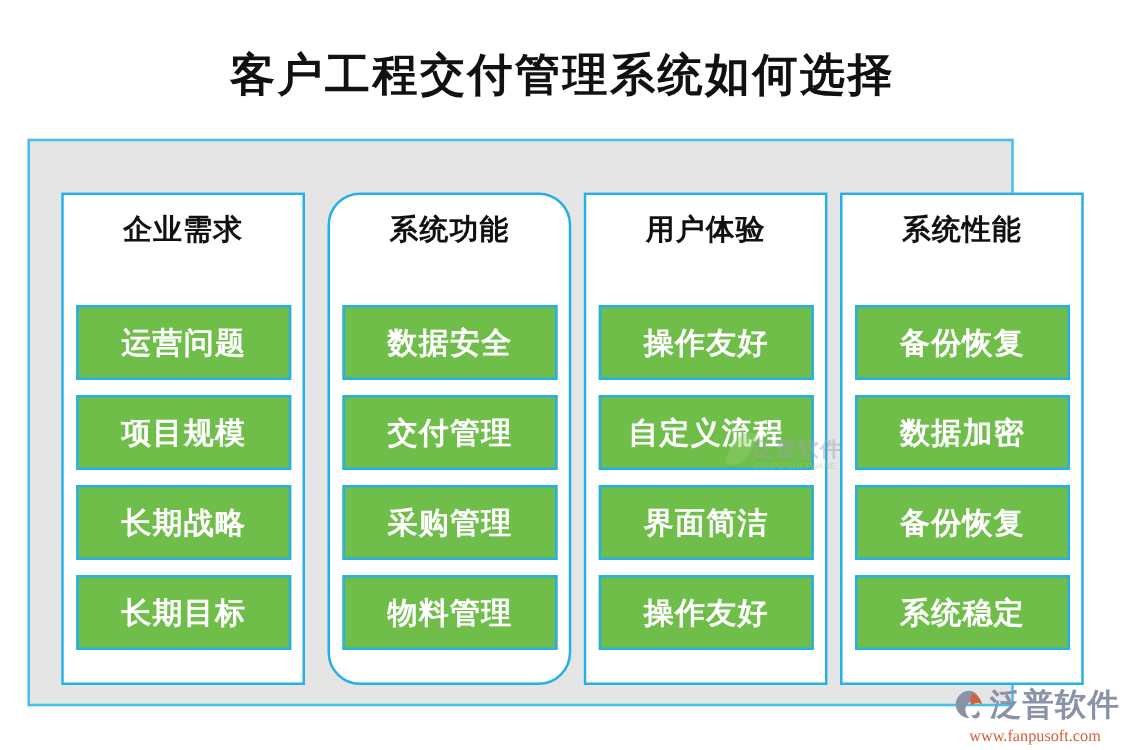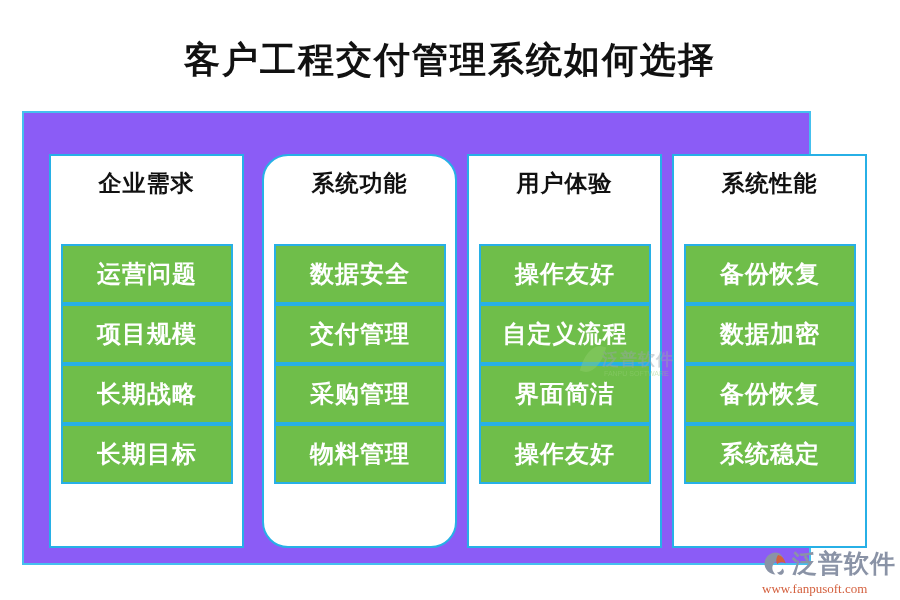--- a/index.html
+++ b/index.html
@@ -23,21 +23,21 @@
     letter-spacing: 2px;
     color: #111111;
   }
   .outer-frame {
     position: absolute;
     left: 22px;
     top: 111px;
     width: 789px;
     height: 454px;
     border: 2px solid #45c0ee;
-    background: #8b5cf6;
+    background: #e5e5e5;
   }
   .column {
     position: absolute;
     top: 41px;
     width: 195px;
     height: 394px;
     border: 2px solid #27b0e6;
     background: #ffffff;
   }
   .col-1 { left: 25px; }
@@ -52,20 +52,21 @@
     color: #111111;
     letter-spacing: 1px;
   }
   .node-list {
     position: absolute;
     left: 10px;
     right: 9px;
     top: 88px;
     display: flex;
     flex-direction: column;
+    gap: 12px;
   }
   .node {
     height: 60px;
     background: #6fbe4a;
     border: 2px solid #27b0e6;
     color: #ffffff;
     font-size: 24px;
     font-weight: bold;
     letter-spacing: 1px;
     display: flex;
@@ -128,20 +129,21 @@
   .brand-name {
     font-size: 25px;
     font-weight: bold;
     color: #8a93a6;
     letter-spacing: 1px;
     white-space: nowrap;
     font-family: "Liberation Sans", "DejaVu Sans", sans-serif;
   }
   .brand-url {
     margin-top: 1px;
+    text-align: center;
     font-size: 13px;
     color: #d4603e;
     white-space: nowrap;
     font-family: "Liberation Serif", serif;
   }
 </style>
 </head>
 <body>
 
 <div class="canvas">

